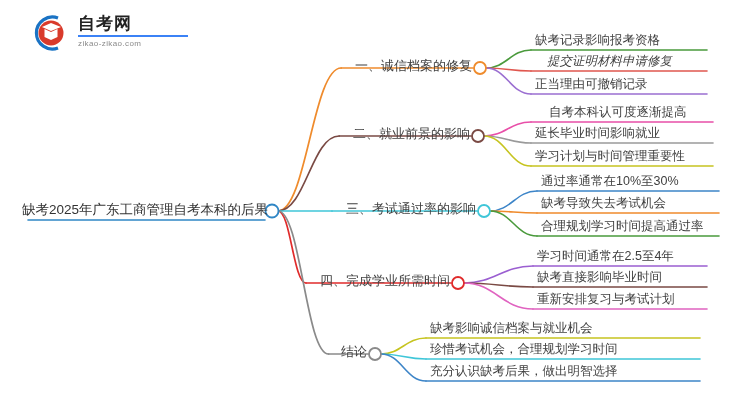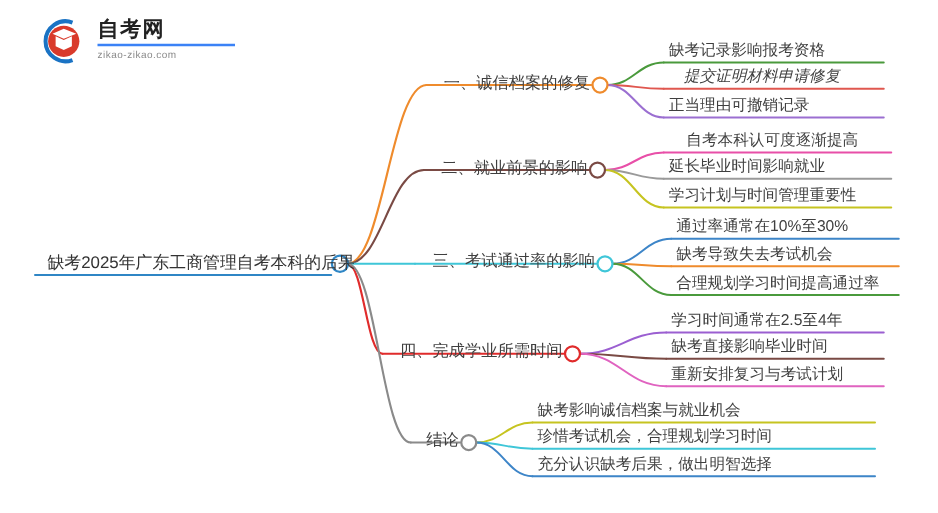--- a/index.html
+++ b/index.html
@@ -147,21 +147,21 @@
       <circle cx="480" cy="68" r="6" fill="#ffffff" stroke="#ef8b2c" stroke-width="1.8"></circle>
       <circle cx="478" cy="136" r="6" fill="#ffffff" stroke="#7a4a44" stroke-width="1.8"></circle>
       <circle cx="484" cy="211" r="6" fill="#ffffff" stroke="#3fc6d8" stroke-width="1.8"></circle>
       <circle cx="458" cy="283" r="6" fill="#ffffff" stroke="#e02b2b" stroke-width="1.8"></circle>
       <circle cx="375" cy="354" r="6" fill="#ffffff" stroke="#8a8a8a" stroke-width="1.8"></circle>
       <circle cx="272" cy="211" r="6.5" fill="#ffffff" stroke="#2f86c5" stroke-width="1.8"></circle>
     </g>
 </svg>
 
 <div id="labels">
-    <div class="node-label root-label" style="top: 203px; left: 0px; width: 268px; text-align: right; padding-left: 16px;">缺考2025年广东工商管理自考本科的后果</div>
+    <div class="node-label root-label" style="top: 203px; left: 0px; width: 268px; text-align: right;">缺考2025年广东工商管理自考本科的后果</div>
     <div class="node-label branch-label" style="top: 59px; left: 0px; width: 472px; text-align: right;">一、诚信档案的修复</div>
     <div class="node-label leaf-label" style="top: 34px; left: 535px;">缺考记录影响报考资格</div>
     <div class="node-label leaf-label" style="top: 55px; left: 547px; font-style: italic;">提交证明材料申请修复</div>
     <div class="node-label leaf-label" style="top: 78px; left: 535px;">正当理由可撤销记录</div>
     <div class="node-label branch-label" style="top: 127px; left: 0px; width: 470px; text-align: right;">二、就业前景的影响</div>
     <div class="node-label leaf-label" style="top: 106px; left: 535px; margin-left: 14px;">自考本科认可度逐渐提高</div>
     <div class="node-label leaf-label" style="top: 127px; left: 535px;">延长毕业时间影响就业</div>
     <div class="node-label leaf-label" style="top: 150px; left: 535px;">学习计划与时间管理重要性</div>
     <div class="node-label branch-label" style="top: 202px; left: 0px; width: 476px; text-align: right;">三、考试通过率的影响</div>
     <div class="node-label leaf-label" style="top: 175px; left: 541px; text-align: center;">通过率通常在10%至30%</div>

